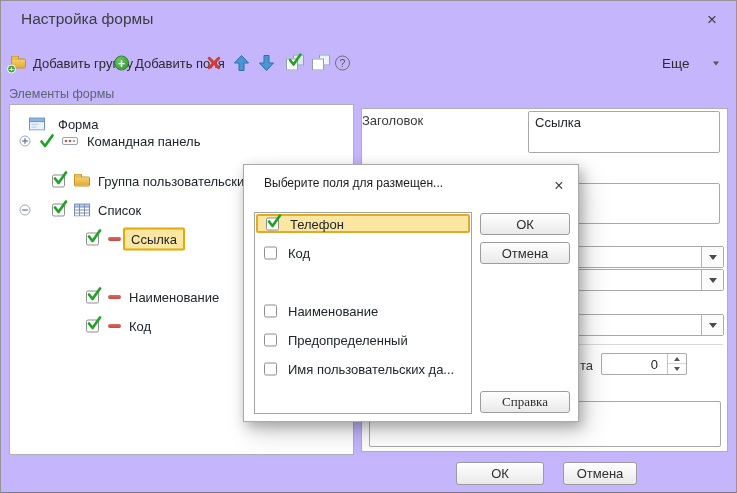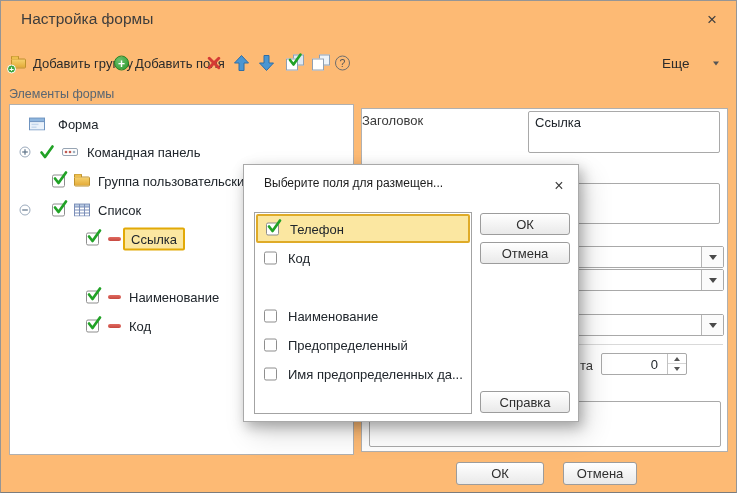--- a/index.html
+++ b/index.html
@@ -1,17 +1,17 @@
 <!DOCTYPE html>
 <html><head>
 <meta charset="utf-8">
 <style>
   html,body{margin:0;padding:0;background:#d7d7d7;}
   *{box-sizing:border-box;}
-  #app{position:relative;width:737px;height:493px;background:#fdba74;
+  #app{position:relative;width:737px;height:493px;background:#c4b5fd;
        border:1px solid #959595;border-bottom-color:#7c7c7c;overflow:hidden;
        font-family:"Liberation Sans","DejaVu Sans",sans-serif;font-size:13px;color:#20262c;}
   
   .win-title{position:absolute;left:20px;top:9px;font-size:15.5px;color:#3d3d3d;}
   .win-close{position:absolute;left:699px;top:7px;width:24px;height:24px;text-align:center;
              line-height:24px;font-size:17px;color:#3f3f3f;cursor:pointer;}
   
   .toolbar{position:absolute;left:0;top:46px;width:100%;height:32px;}
   .tb-item{position:absolute;top:50%;transform:translateY(-50%);display:flex;align-items:center;gap:6px;cursor:pointer;}
   .tb-label{color:#2b2b2b;}
@@ -68,21 +68,21 @@
        cursor:pointer;font-family:inherit;}
   .btn.disabled{color:#a9a9a9;border-color:#c6c6c6;background:linear-gradient(#fdfdfd,#f2f2f2);cursor:default;}
   
   .modal{position:absolute;left:242px;top:163px;width:336px;height:258px;background:#fff;
          border:1px solid #a9a9a9;z-index:10;
          box-shadow:3px 5px 12px rgba(0,0,0,.28), 8px 12px 26px rgba(0,0,0,.14);}
   .modal-title{position:absolute;left:20px;top:11px;font-size:12px;font-weight:500;color:#1c1c1c;}
   .modal-close{position:absolute;left:303px;top:9px;width:24px;height:24px;text-align:center;
          line-height:24px;font-size:16px;color:#3f3f3f;cursor:pointer;}
   .listbox{position:absolute;left:10px;top:47px;width:218px;height:202px;border:1px solid #a3a3a3;background:#fff;}
-  .mrow{position:absolute;left:1px;right:1px;height:29px;cursor:pointer;padding-left:28px;}
+  .mrow{position:absolute;left:1px;right:1px;height:19px;cursor:pointer;padding-left:28px;}
   .mrow > *{position:absolute;top:50%;transform:translateY(-50%);}
   .mrow-sel{left:1px;right:1px;background:#fbe7a1;border:2px solid #dfab28;border-radius:2px;}
   .mrow .cb{left:8px;}
   .mrow .mlabel{left:32px;white-space:nowrap;}
 </style>
 </head>
 <body>
 
 <div id="app">
 
@@ -156,21 +156,21 @@
         <svg width="16" height="13" viewBox="0 0 16 13">
             <rect x="0.5" y="0.5" width="15" height="12" fill="#eaf2fb" stroke="#6f94c0"></rect>
             <rect x="0.5" y="0.5" width="15" height="3.6" fill="#8fb6de" stroke="#6f94c0"></rect>
             <rect x="2.5" y="6.2" width="7" height="1.4" fill="#c3d6ec"></rect>
             <rect x="2.5" y="9" width="5" height="1.4" fill="#c3d6ec"></rect>
           </svg>
       </span>
       <span style="left:48px">Форма</span>
     </div>
 
-    <div class="trow" style="top:36px">
+    <div class="trow" style="top:25px">
       <span style="left:9px;display:flex">
         <svg width="12" height="12" viewBox="0 0 12 12">
             <circle cx="6" cy="6" r="5" fill="#fff" stroke="#9cabbd"></circle>
             <line x1="3.2" y1="6" x2="8.8" y2="6" stroke="#5d7287" stroke-width="1.2"></line>
             <line x1="6" y1="3.2" x2="6" y2="8.8" stroke="#5d7287" stroke-width="1.2"></line>
           </svg>
       </span>
       <span style="left:29px;display:flex">
         <svg width="16" height="15" viewBox="0 0 16 15">
             <path d="M2.5 8 L6 12.5 L13.5 2" fill="none" stroke="#21a226" stroke-width="2.7" stroke-linecap="round" stroke-linejoin="round"></path>
@@ -319,22 +319,22 @@
       <div class="mrow" style="top:88px">
         <span class="cb"></span>
         <span class="mlabel">Наименование</span>
       </div>
       <div class="mrow" style="top:117px">
         <span class="cb"></span>
         <span class="mlabel">Предопределенный</span>
       </div>
       <div class="mrow" style="top:146px">
         <span class="cb"></span>
-        <span class="mlabel">Имя предопределенных да...</span>
+        <span class="mlabel">Имя пользовательских да...</span>
       </div>
     </div>
 
     <button class="btn" style="left:236px;top:48px;width:90px;height:22px;">ОК</button>
     <button class="btn" style="left:236px;top:77px;width:90px;height:22px;">Отмена</button>
-    <button class="btn" style="left:236px;top:226px;width:90px;height:22px;">Справка</button>
+    <button class="btn" style="left:236px;top:226px;width:90px;height:22px;font-family:Liberation Serif, serif;">Справка</button>
   </div>
 
 </div>
 
 </body></html>

